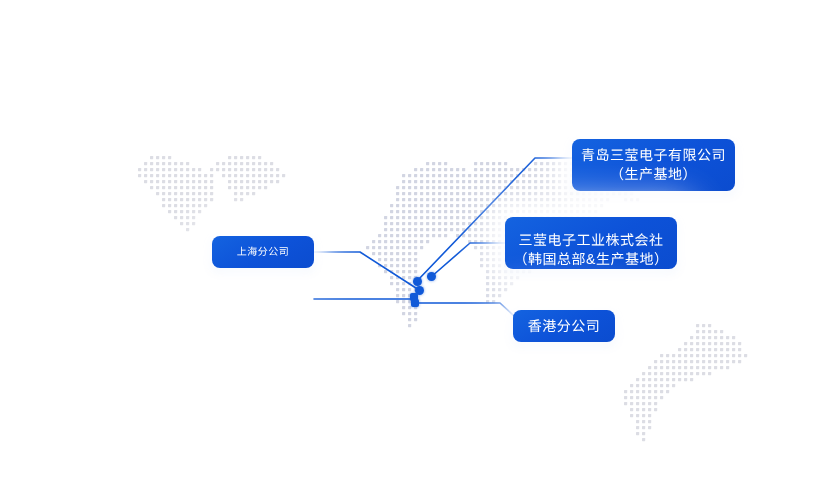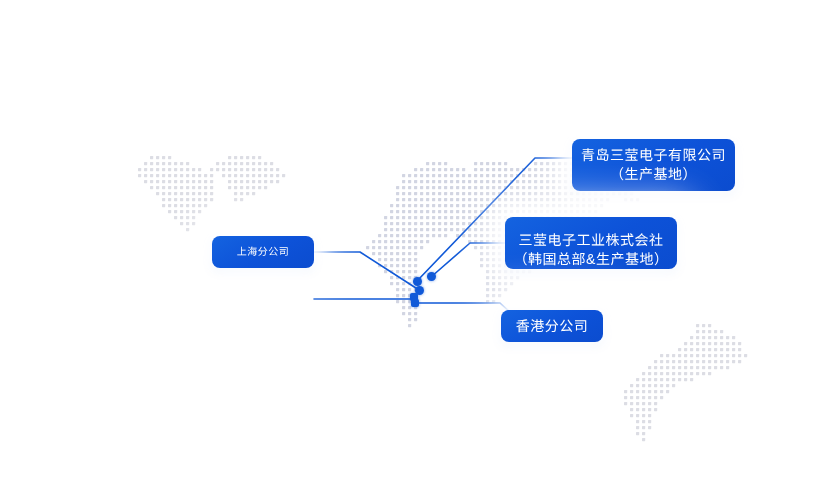--- a/index.html
+++ b/index.html
@@ -1111,17 +1111,17 @@
   <div class="label-box lb-korea" style="left: 505px; top: 217px; width: 172px; height: 52px;">
     <span class="line">三莹电子工业株式会社</span>
     <span class="line">（韩国总部&amp;生产基地）</span>
   </div>
 
   <div class="label-box lb-shanghai" style="left: 212px; top: 236px; width: 102px; height: 32px;">
     <span class="line">上海分公司</span>
   </div>
 
 
-  <div class="label-box lb-hongkong" style="left: 501px; top: 310px; width: 102px; height: 32px;">
+  <div class="label-box lb-hongkong" style="left: 513px; top: 310px; width: 102px; height: 32px;">
     <span class="line">香港分公司</span>
   </div>
 
 </div>
 
 </body></html>

